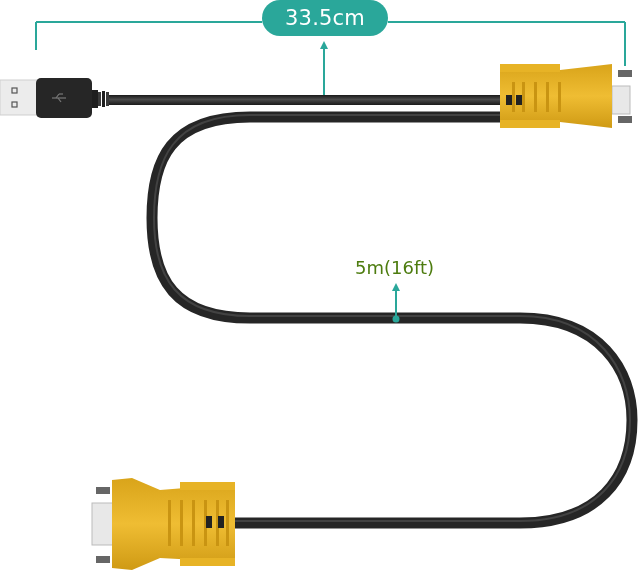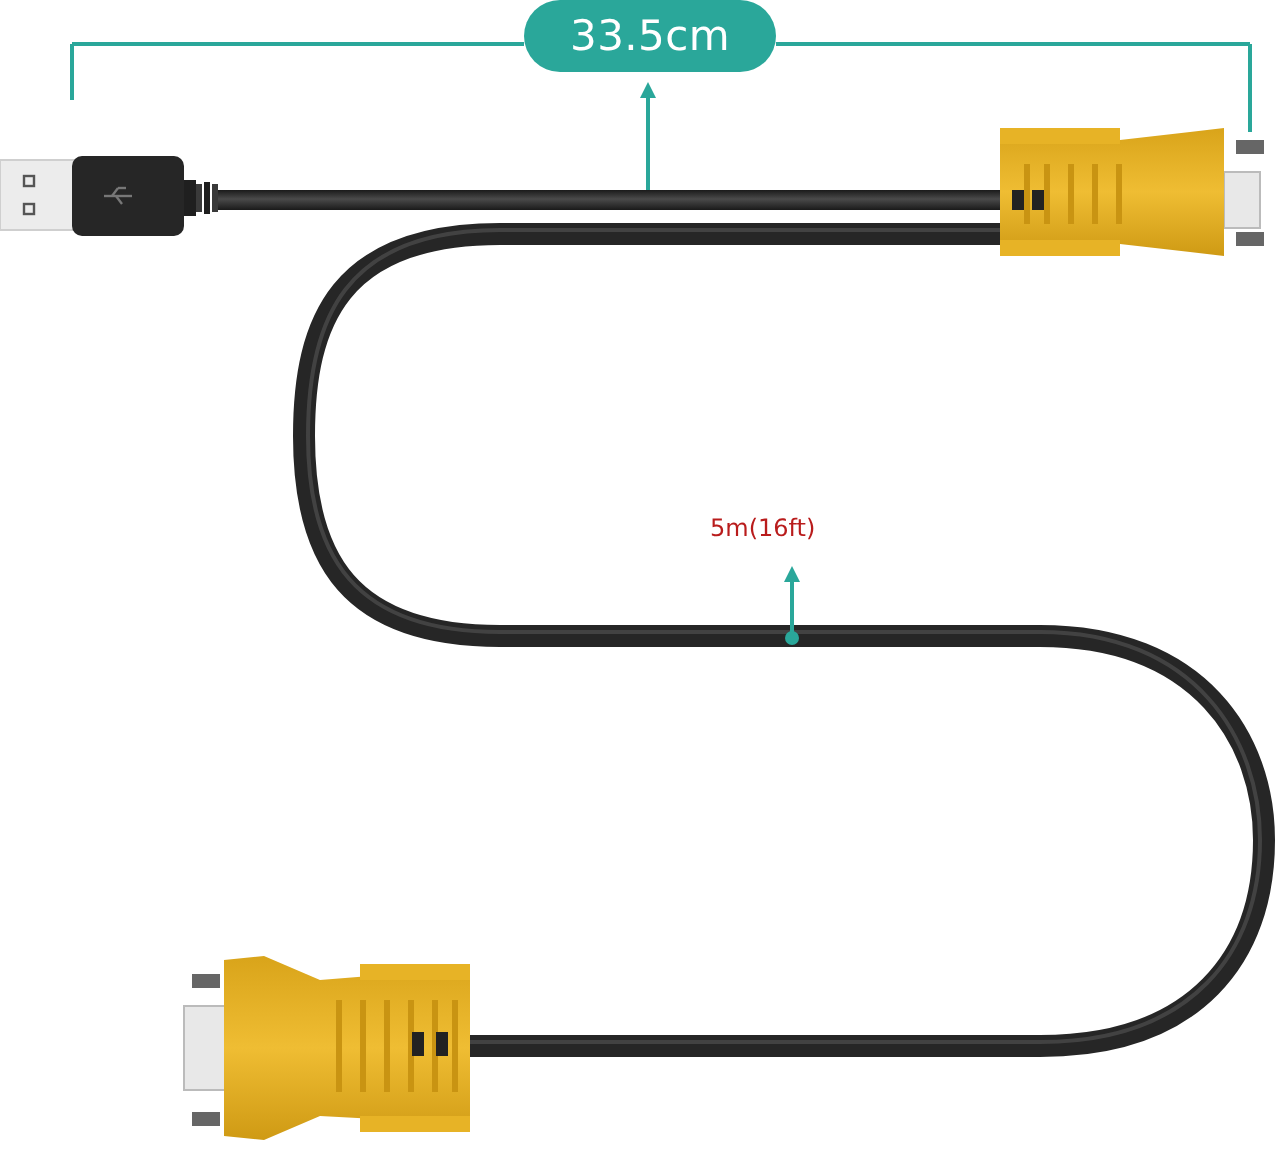--- a/index.html
+++ b/index.html
@@ -4,21 +4,21 @@
 <style>
   html, body { margin:0; padding:0; background:#ffffff; }
   body { width:640px; height:575px; position:relative; overflow:hidden; font-family:"DejaVu Sans", sans-serif; }
   .stage { position:absolute; left:0; top:0; width:546px; height:575px;text-align:right; }
   .pill {
     position:absolute; left:262px; top:0px; width:126px; height:36px;
     border-radius:18px; color:#fff; display:flex; align-items:center; justify-content:center;
     font-size:21px; letter-spacing:0.2px;
   }
   .len-label {
-    position:absolute; left:355px; top:257px; font-size:12px; color:#b91c1c;
+    position:absolute; left:355px; top:257px; font-size:18px; color:#4d7c0f;
   }
   svg { position:absolute; left:0; top:0; }
 </style>
 </head>
 <body>
 
 <div class="stage">
   <svg width="640" height="575" viewBox="0 0 640 575">
     <defs>
       <linearGradient id="cableGrad" x1="0" y1="0" x2="0" y2="1">

